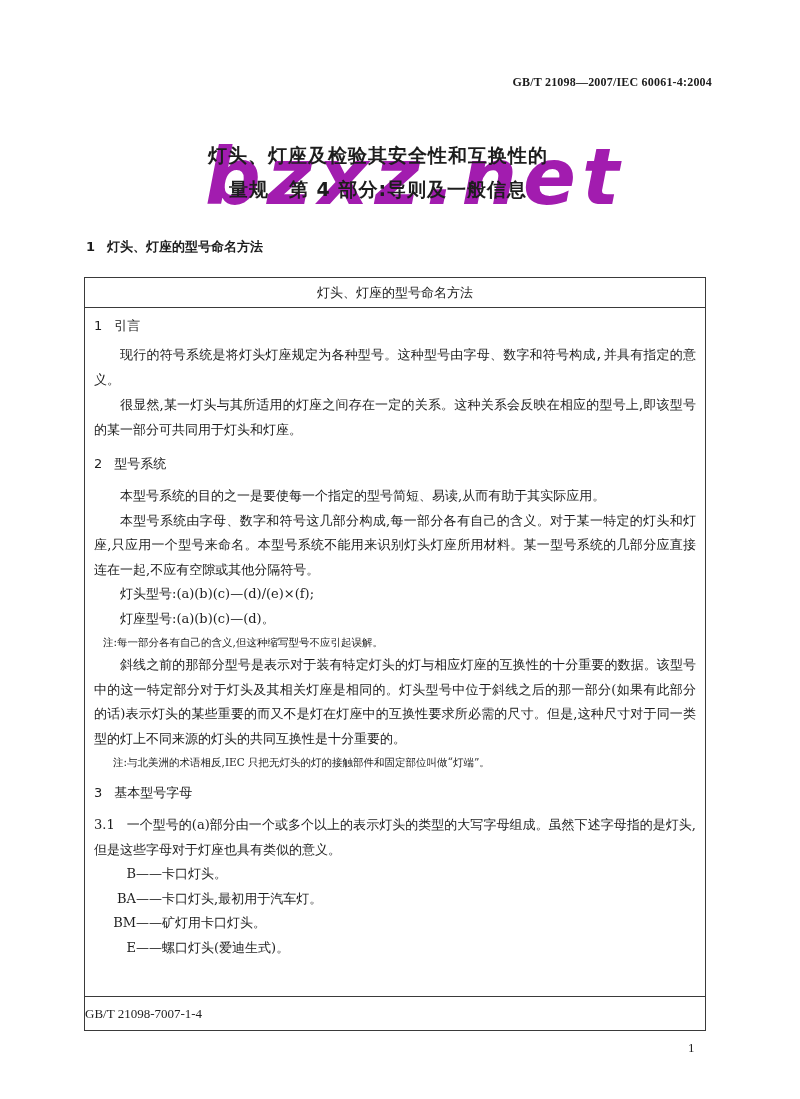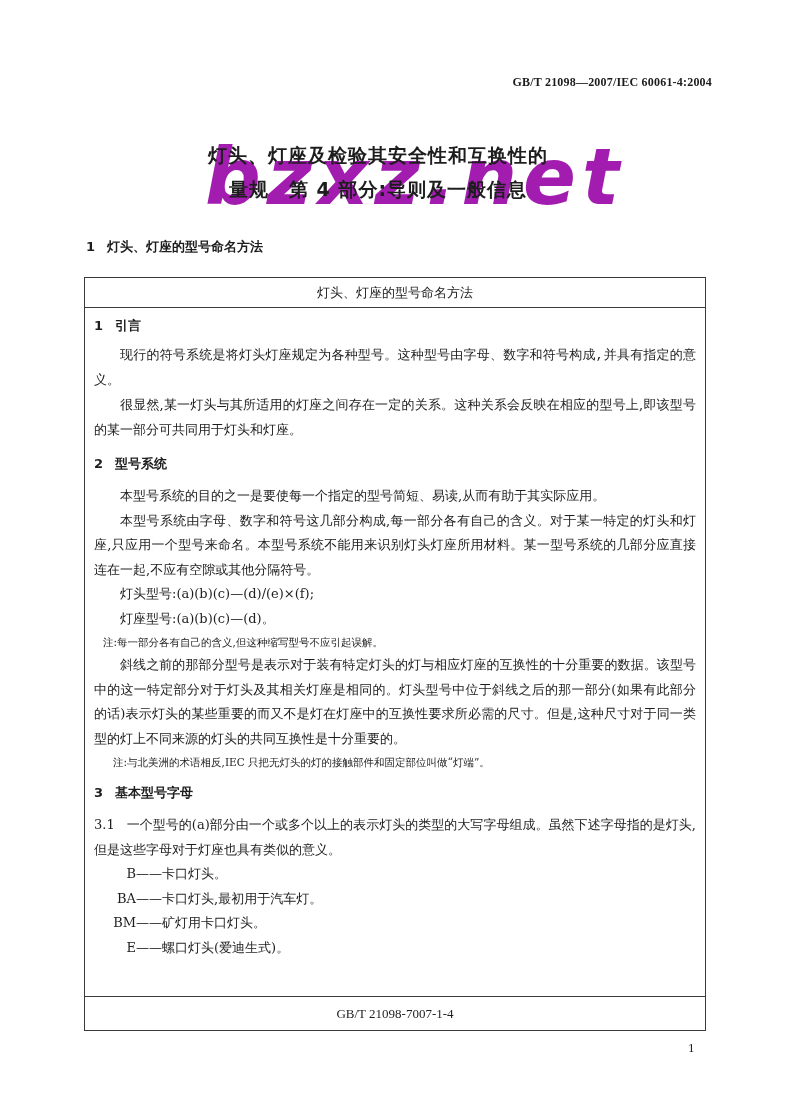--- a/index.html
+++ b/index.html
@@ -35,34 +35,34 @@
     position: absolute; left: 84px; top: 277px; width: 622px; height: 754px;
     border: 1px solid #3a3a3a; box-sizing: border-box;
   }
   .box-header {
     height: 30px; border-bottom: 1px solid #3a3a3a; box-sizing: border-box;
     text-align: center; line-height: 30px; font-size: 13px;
   }
   .box-body { padding: 0 9px 0 9px; font-size: 13px; }
   .sub-heading {
     font-family: "DejaVu Sans", "Liberation Sans", sans-serif;
-    font-weight: bold; font-size: 13px; height: 28px; line-height: 28px;
+    font-weight: normal; font-size: 13px; height: 28px; line-height: 28px;
   }
   .sub-heading .num { margin-right: 12px; }
   .para { line-height: 24.5px; text-indent: 26px; text-align: justify; margin: 0; }
   .para.noindent { text-indent: 0; }
   .line { line-height: 24.5px; padding-left: 26px; margin: 0; }
   .note { font-size: 10.5px; line-height: 22px; padding-left: 9px; margin: 0; }
   .note.indent { padding-left: 19px; }
   .letter-item { line-height: 24.5px; margin: 0; }
   .letter-item .code { display: inline-block; width: 42px; text-align: right; }
   .box-footer {
     position: absolute; left: 0; right: 0; bottom: 0; height: 34px;
     border-top: 1px solid #3a3a3a; box-sizing: border-box;
-    text-align: center; line-height: 34px; font-size: 13px;
+    text-align: left; line-height: 34px; font-size: 13px;
     font-family: "Liberation Serif", "DejaVu Serif", serif;
   }
   .page-number {
     position: absolute; left: 688px; top: 1040px;
     font-family: "Liberation Serif", "DejaVu Serif", serif; font-size: 13px;
   }
 </style>
 </head>
 <body>
 

